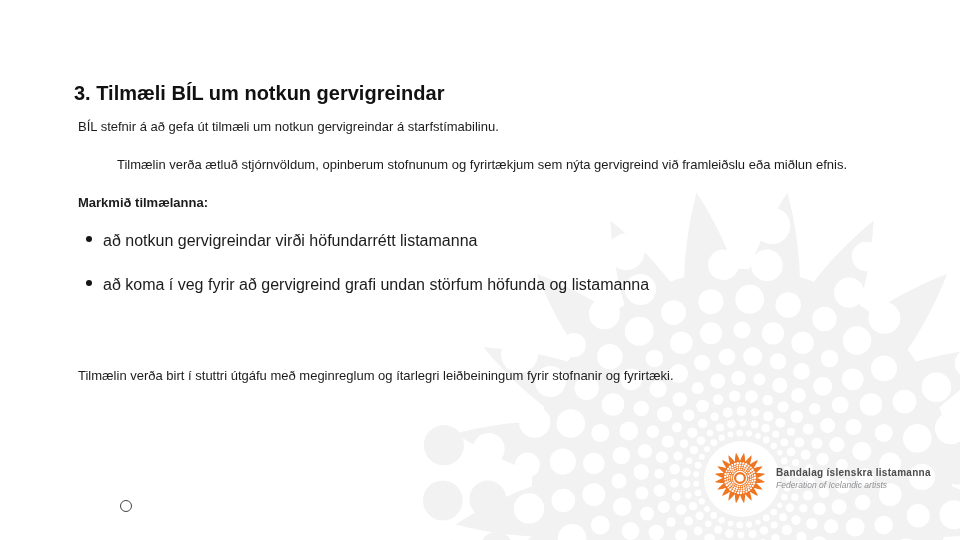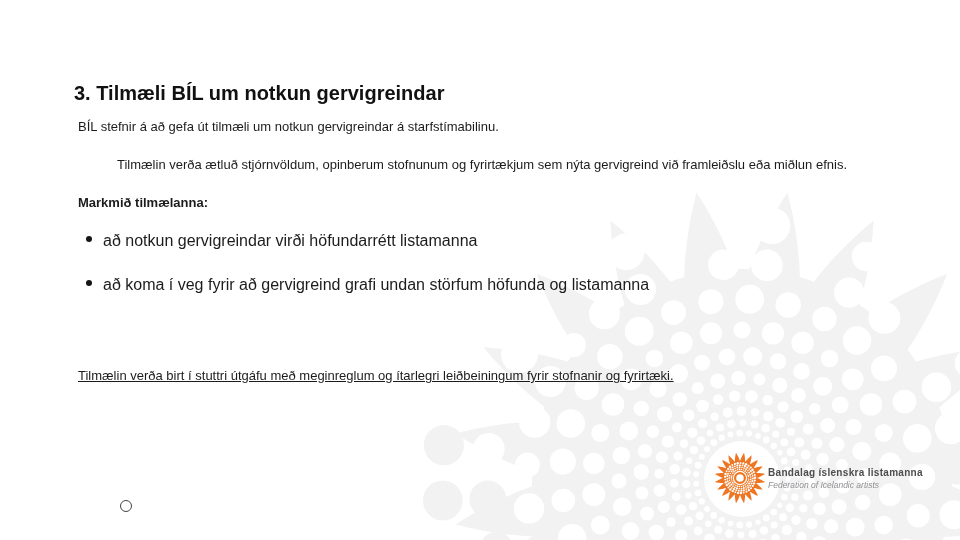--- a/index.html
+++ b/index.html
@@ -8,23 +8,23 @@
   .bg{position:absolute;left:0;top:0;width:960px;height:540px;}
   .content-layer{position:absolute;left:0;top:0;width:960px;height:540px;}
   .title{position:absolute;left:62px;top:70px;margin:12px;font-size:20px;font-weight:bold;color:#111;}
   .p{position:absolute;left:78px;margin:0;font-size:13px;line-height:1.25;width:870px;}
   .p-intro{top:119px;}
   .p-audience{top:157px;margin-left:39px;}
   .p-goals-heading{top:195px;font-weight:bold;}
   .goals{position:absolute;left:62px;top:231px;margin:0;padding:0;list-style:none;}
   .goals li{position:relative;padding-left:41px;font-size:16px;line-height:1.25;margin-bottom:24px;width:700px;}
   .goals .dot{position:absolute;left:24px;top:5px;width:6px;height:6px;background:#151515;border-radius:50%;}
-  .p-publication{top:368px;text-decoration:underline;}
+  .p-publication{top:368px;}
   .logo{position:absolute;left:712px;top:450px;display:flex;align-items:center;}
-  .logo-text{margin-left:0;}
+  .logo-text{margin-left:8px;}
   .logo-name{font-size:10px;font-weight:bold;color:#4d4d4d;letter-spacing:.3px;white-space:nowrap;}
   .logo-tagline{font-size:8.5px;font-style:italic;color:#8f9093;margin-top:2px;white-space:nowrap;}
   .marker{position:absolute;left:120px;top:500px;width:10px;height:10px;border:1.5px solid #454545;border-radius:50%;background:transparent;}
 </style>
 </head>
 <body>
 
 <div class="slide">
 
   <svg class="bg" id="bg-pattern" viewBox="0 0 960 540">

